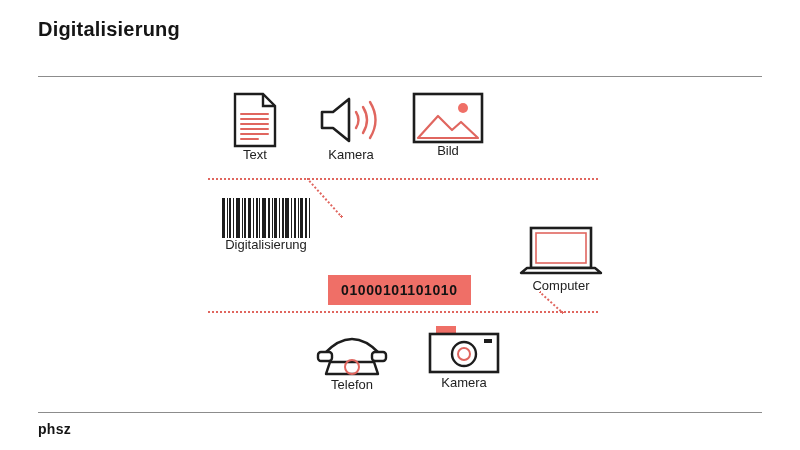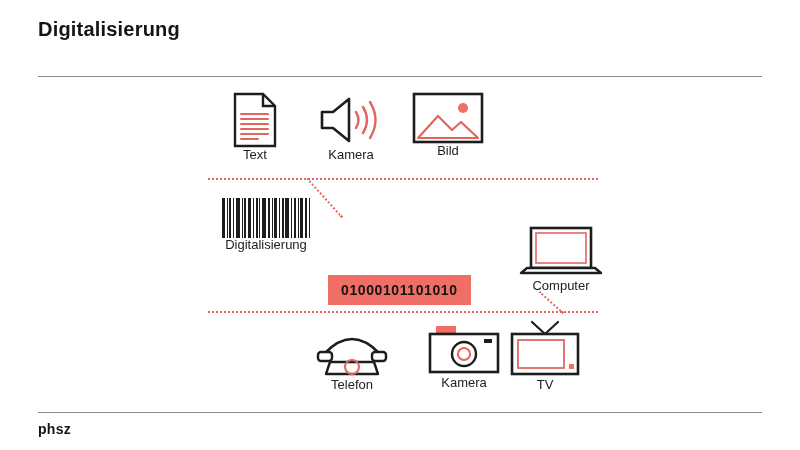--- a/index.html
+++ b/index.html
@@ -234,30 +234,16 @@
         <rect x="8" y="2" width="20" height="7" fill="#ef6f67"></rect>
         <rect x="2" y="10" width="68" height="38" fill="#fff" stroke="#1d1d1d" stroke-width="2.6"></rect>
         <circle cx="36" cy="30" r="12" fill="none" stroke="#1d1d1d" stroke-width="2.4"></circle>
         <circle cx="36" cy="30" r="6" fill="none" stroke="#e0665f" stroke-width="2"></circle>
         <rect x="56" y="15" width="8" height="4" fill="#1d1d1d"></rect>
       </svg>
     </div>
     <div class="caption">Kamera</div>
   </div>
 
-  <div class="cell" style="left:502px; top:320px; width:86px;">
-    <div class="glyph">
-      <svg width="74" height="58" viewBox="0 0 74 58">
-        <g stroke="#1d1d1d" stroke-width="2.2" stroke-linecap="round">
-          <line x1="37" y1="14" x2="24" y2="2"></line>
-          <line x1="37" y1="14" x2="50" y2="2"></line>
-        </g>
-        <rect x="4" y="14" width="66" height="40" fill="#fff" stroke="#1d1d1d" stroke-width="2.6"></rect>
-        <rect x="10" y="20" width="46" height="28" fill="#fff" stroke="#e0665f" stroke-width="1.8"></rect>
-        <rect x="61" y="44" width="5" height="5" fill="#ef6f67"></rect>
-      </svg>
-    </div>
-    <div class="caption">TV</div>
-  </div>
 
   <div class="footer-rule"></div>
   <div class="footer-logo">phsz</div>
 </div>
 
 </body></html>

